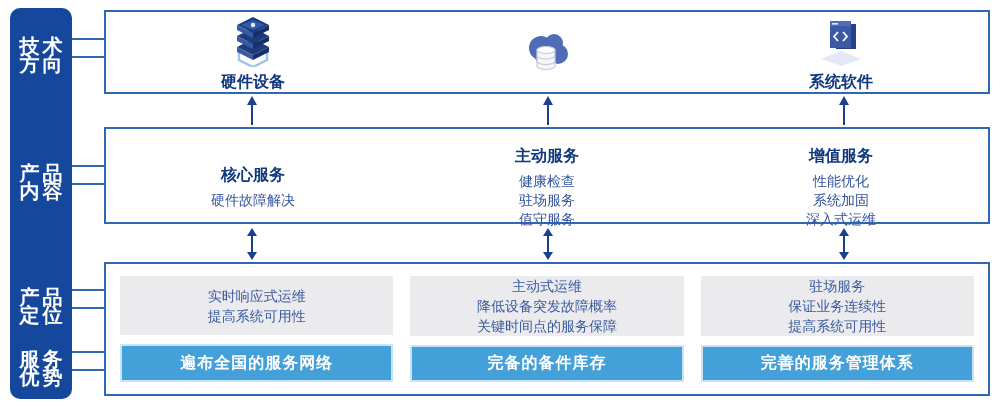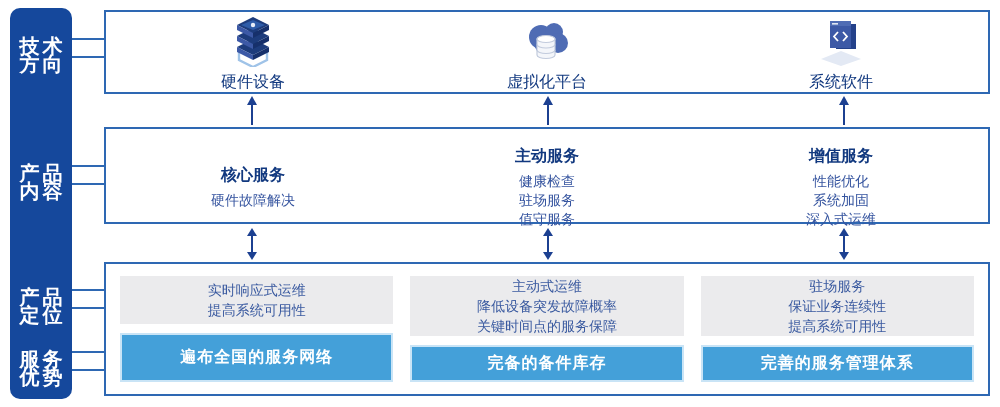--- a/index.html
+++ b/index.html
@@ -13,31 +13,31 @@
   .side-label{position:absolute;left:0;width:62px;text-align:center;color:#fff;
     font-weight:bold;font-size:20px;line-height:18px;letter-spacing:3px;text-indent:3px;}
   .side-label.l1{top:29px}.side-label.l2{top:156px}.side-label.l3{top:280px}.side-label.l4{top:342px}
   
   .conn{position:absolute;left:72px;width:32px;height:2px;background:var(--connector);}
   
   .box{position:absolute;left:104px;width:886px;background:#fff;
     border:2px solid var(--box-border);box-sizing:border-box;}
   .top-box{top:10px;height:84px;display:flex;}
   .top-col{flex:1;display:flex;flex-direction:column;align-items:center;justify-content:center;padding-top:3px;}
-  .top-label{font-weight:normal;font-size:16px;color:var(--heading);margin-top:1px;}
+  .top-label{font-weight:bold;font-size:16px;color:var(--heading);margin-top:1px;}
   .mid-box{top:127px;height:97px;display:flex;}
   .mid-col{flex:1;display:flex;flex-direction:column;align-items:center;justify-content:center;margin-top:24px;}
   .mid-title{font-weight:bold;font-size:16px;color:var(--heading);margin-bottom:5px;}
   .mid-item{font-size:14px;line-height:19px;color:var(--body-text);}
   .bot-box{top:262px;height:134px;display:flex;gap:17px;padding:12px 14px;}
   .bot-col{flex:1;display:flex;flex-direction:column;min-width:0;}
   .panel{flex:1;background:var(--panel-bg);display:flex;flex-direction:column;
     align-items:center;justify-content:center;}
   .panel-line{font-size:14px;line-height:20px;color:var(--panel-text);white-space:nowrap;}
-  .bar{margin-top:9px;height:49px;background:var(--bar-bg);border:2px solid var(--bar-border);
+  .bar{margin-top:9px;height:38px;background:var(--bar-bg);border:2px solid var(--bar-border);
     box-sizing:border-box;display:flex;align-items:center;justify-content:center;
     color:var(--bar-text);font-weight:bold;font-size:16px;letter-spacing:1px;}
   
   .arrow{position:absolute;transform:translateX(-50%);}
   .arrow.up{top:96px}
   .arrow.dbl{top:228px}
   .ax1{left:252px}.ax2{left:548px}.ax3{left:844px}
 </style>
 </head>
 <body>
@@ -106,21 +106,20 @@
             <circle cx="33" cy="17" r="9"></circle>
             <circle cx="37" cy="28" r="10"></circle>
             <rect x="14" y="24" width="28" height="13" rx="6"></rect>
           </g>
           <path d="M16,24 v16 a9,3.5 0 0 0 18,0 v-16 z" fill="#f4f6fa" stroke="#c2cbdd" stroke-width="1.2"></path>
           <path d="M16,29.5 a9,3.5 0 0 0 18,0" fill="none" stroke="#c2cbdd" stroke-width="1.2"></path>
           <path d="M16,35 a9,3.5 0 0 0 18,0" fill="none" stroke="#c2cbdd" stroke-width="1.2"></path>
           <ellipse cx="25" cy="24" rx="9" ry="3.5" fill="#ffffff" stroke="#c2cbdd" stroke-width="1.2"></ellipse>
         </svg>
       </span>
-      <div class="top-label">虚拟化平台</div>
     </div>
     <div class="top-col">
       <span>
         <svg width="52" height="52" viewBox="0 0 52 52">
           <polygon points="26,36 46,44 26,51 6,44" fill="#e3e9f4"></polygon>
           <rect x="21" y="9" width="20" height="25" fill="#24418a"></rect>
           <rect x="15" y="6" width="21" height="27" fill="#3c59a6"></rect>
           <rect x="15" y="6" width="21" height="5" fill="#4f6cb4"></rect>
           <rect x="17" y="8" width="6" height="1.6" fill="#dfe6f2"></rect>
           <polyline points="23,17 19,21.5 23,26" fill="none" stroke="#ffffff" stroke-width="1.8"></polyline>

